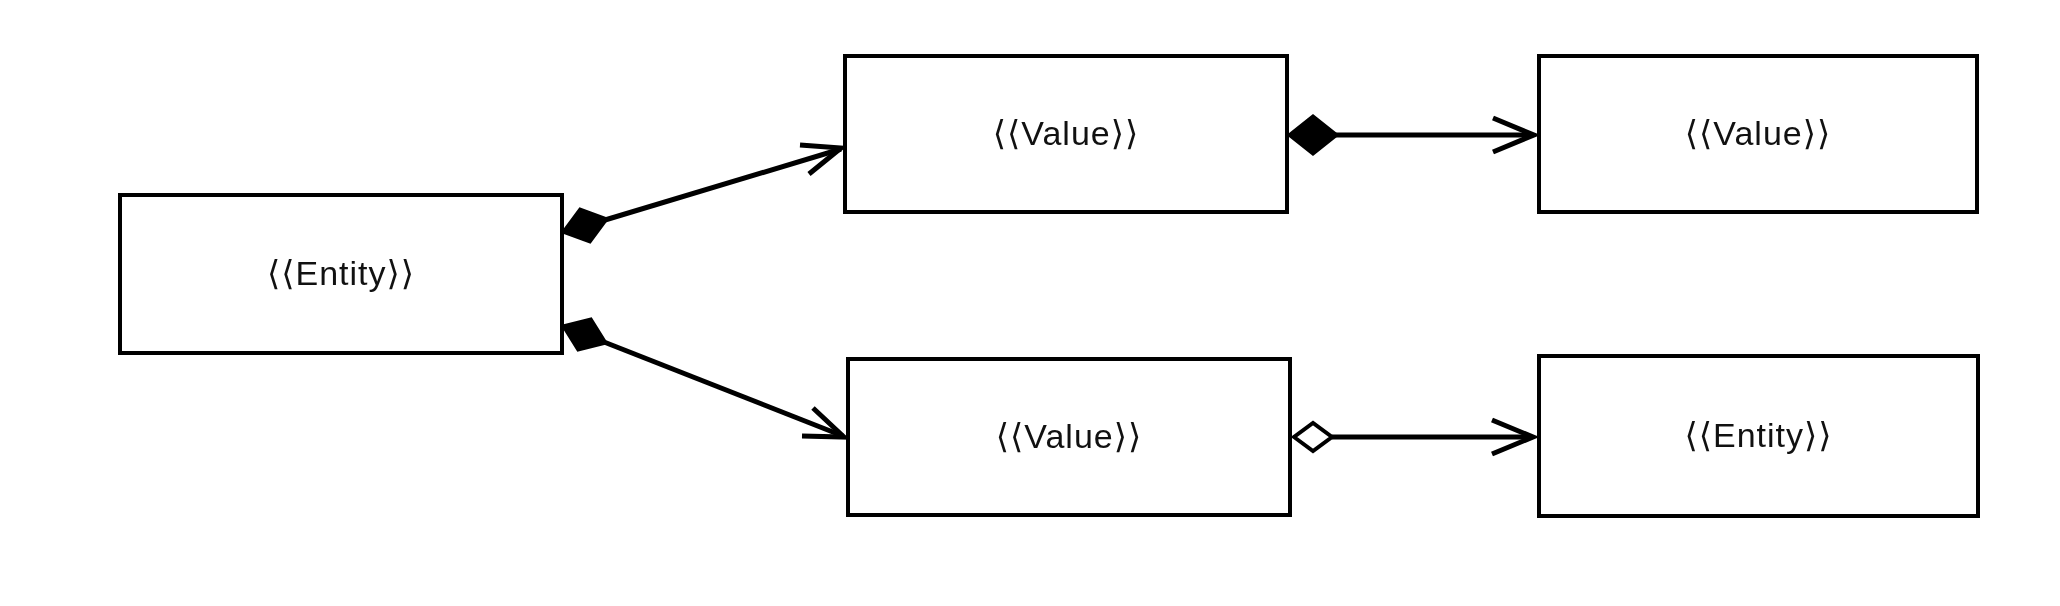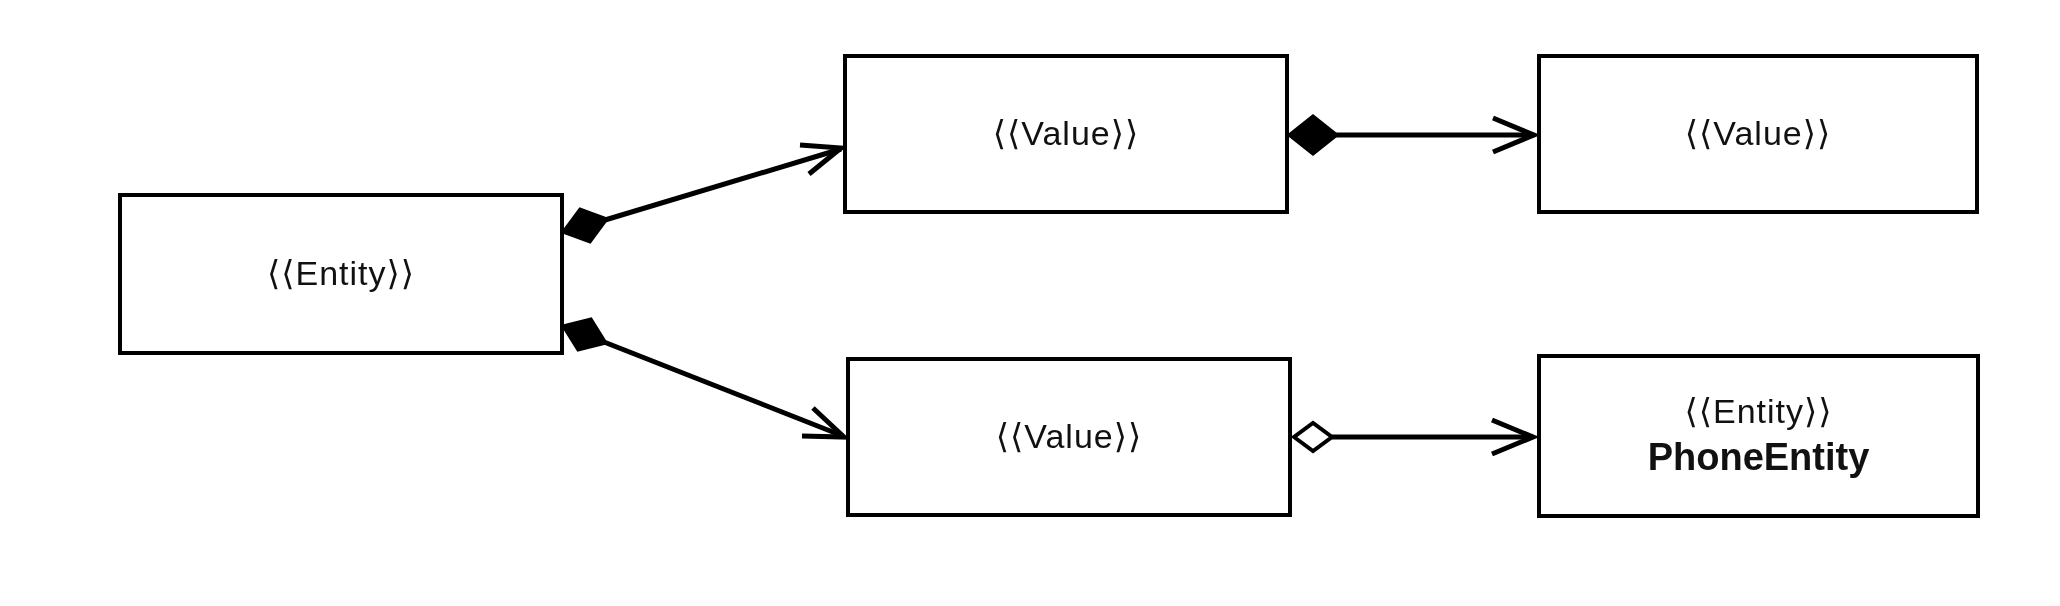--- a/index.html
+++ b/index.html
@@ -21,21 +21,21 @@
     top: 0;
     width: 2060px;
     height: 606px;
   }
   .node {
     position: absolute;
     box-sizing: border-box;
     background: #ffffff;
     border: 4px solid #000000;
     display: flex;
-    flex-direction: column;
+    flex-direction: row;
     align-items: center;
     justify-content: center;
     gap: 6px;
     text-align: center;
     color: #111111;
   }
   .stereotype {
     font-size: 34px;
     font-weight: 400;
     letter-spacing: 1px;
@@ -123,16 +123,15 @@
   <div class="node node-zipcode">
     <div class="stereotype">⟨⟨Value⟩⟩</div>
   </div>
 
   <div class="node node-phonenumber">
     <div class="stereotype">⟨⟨Value⟩⟩</div>
   </div>
 
   <div class="node node-phoneentity">
     <div class="stereotype">⟨⟨Entity⟩⟩</div>
-    <div class="node-name small">PhoneEntity</div>
   </div>
 
 </div>
 
 </body></html>

